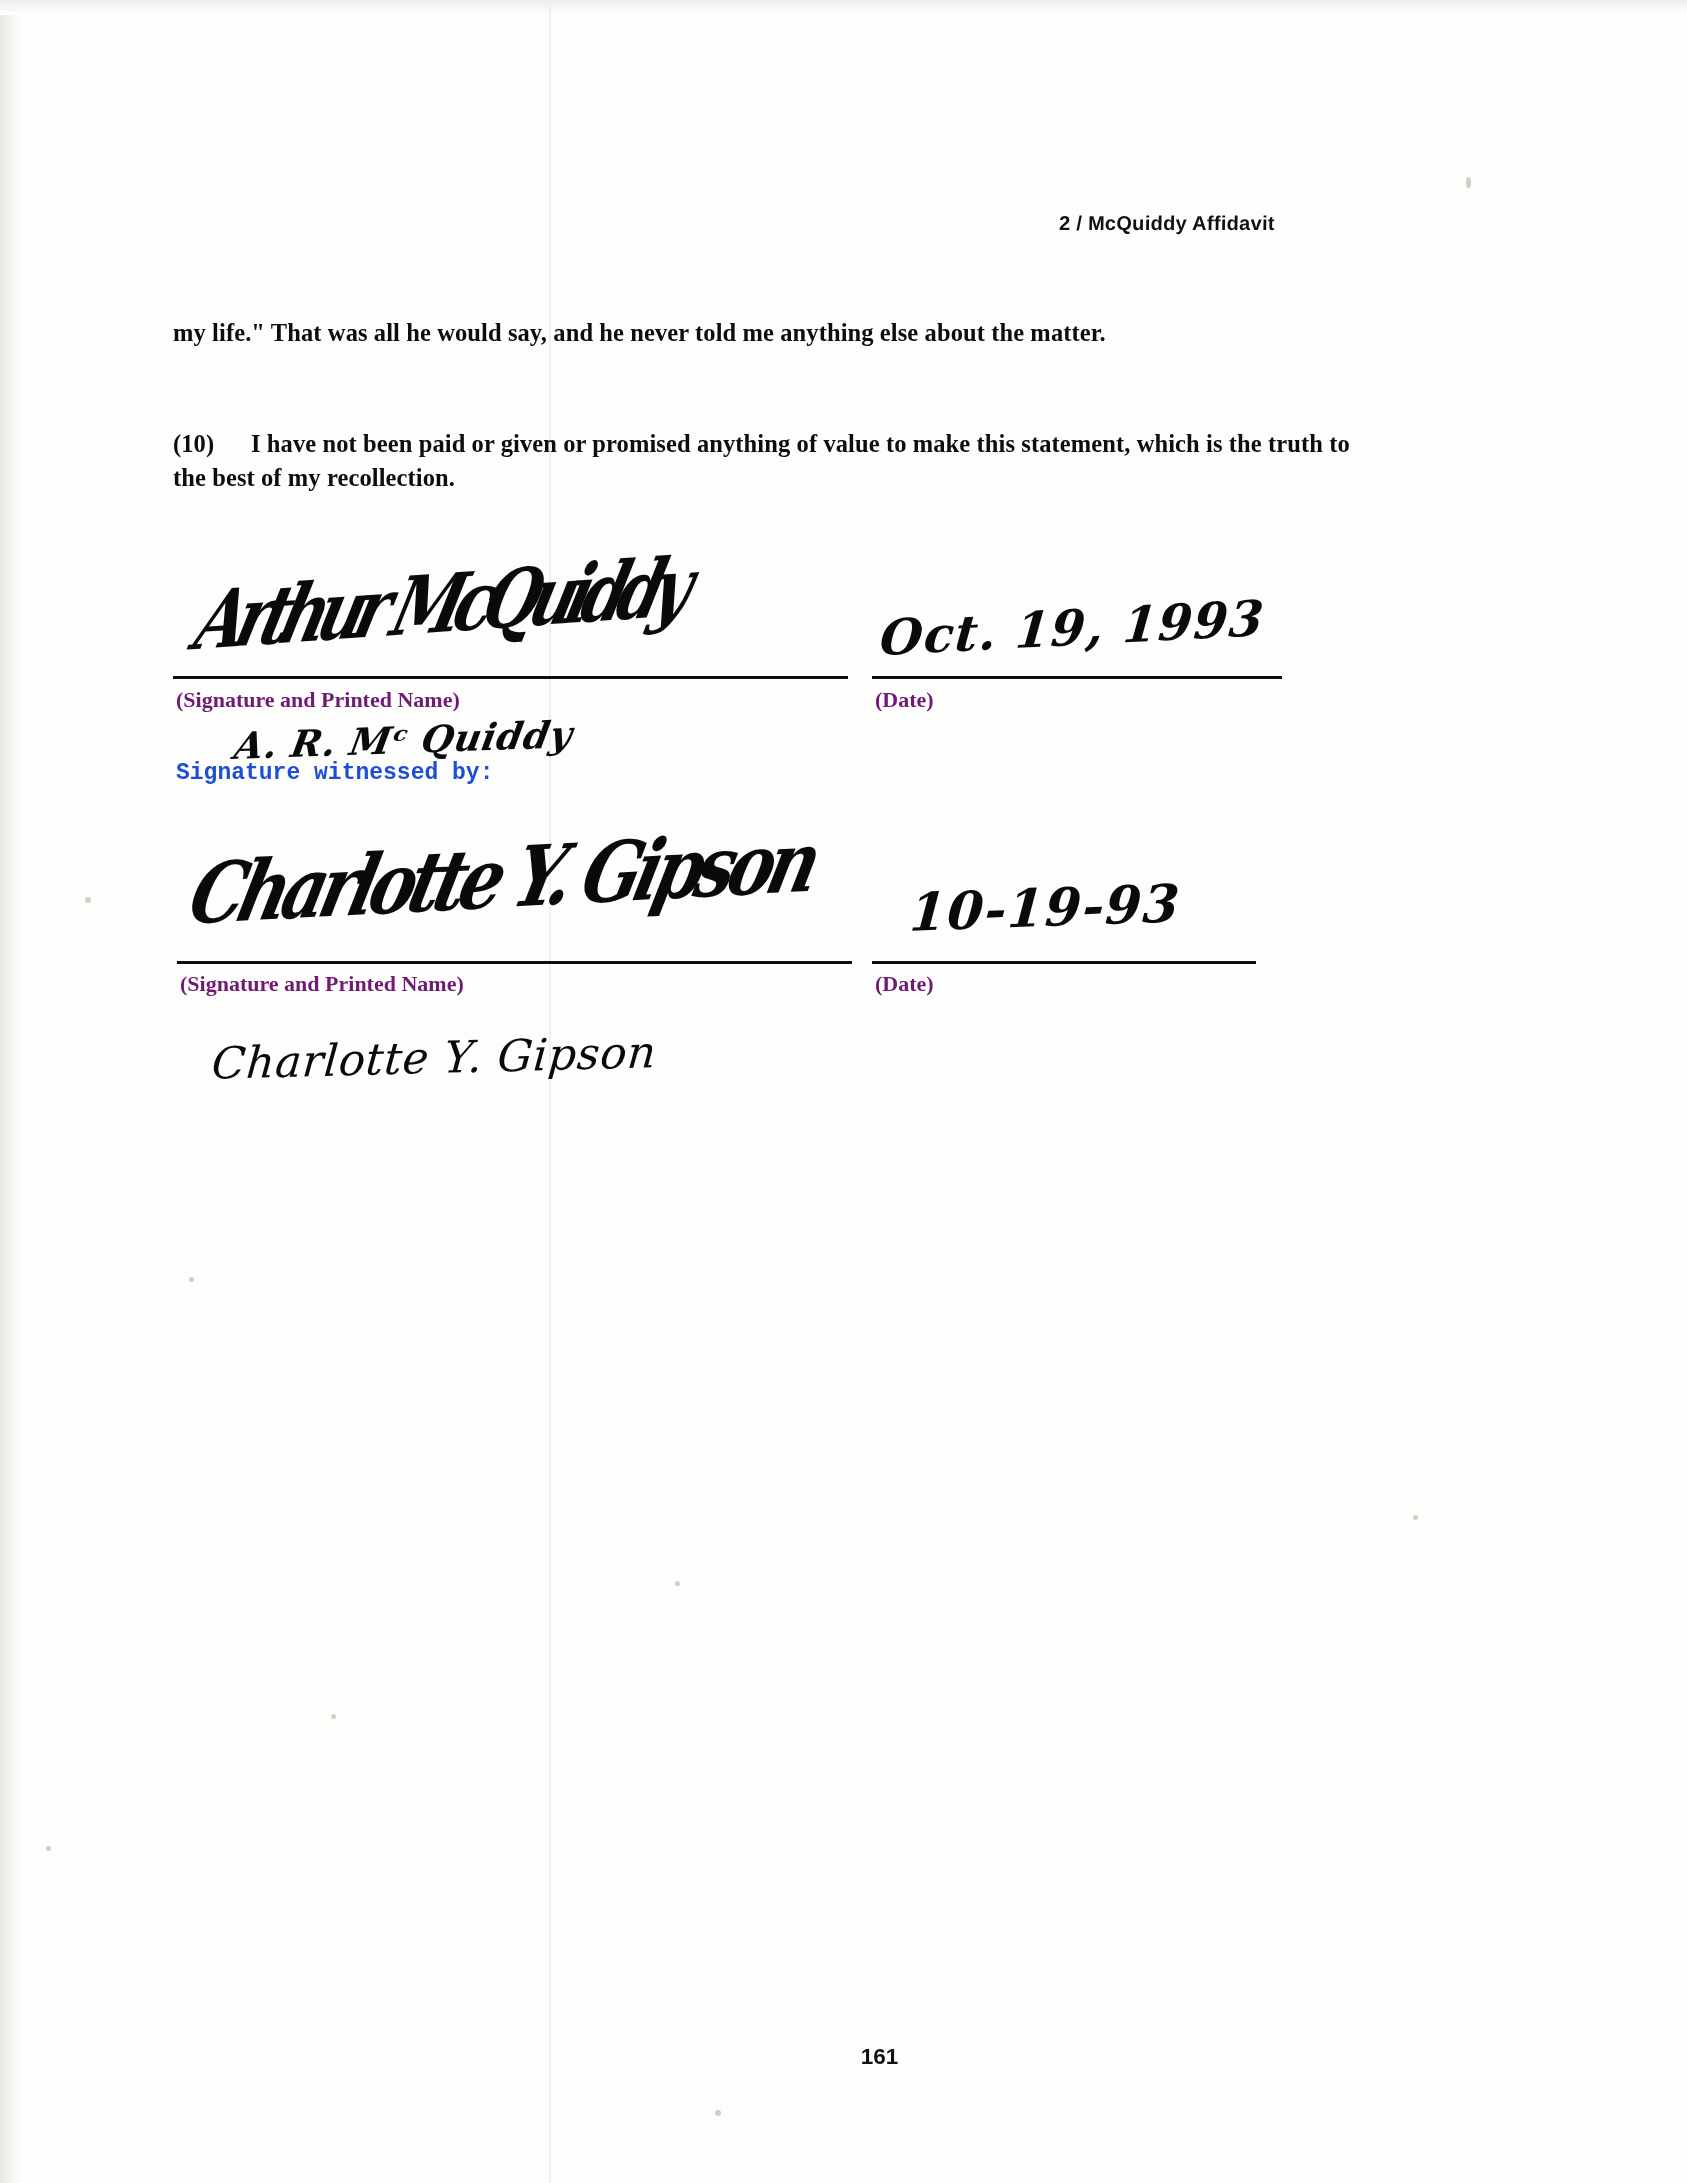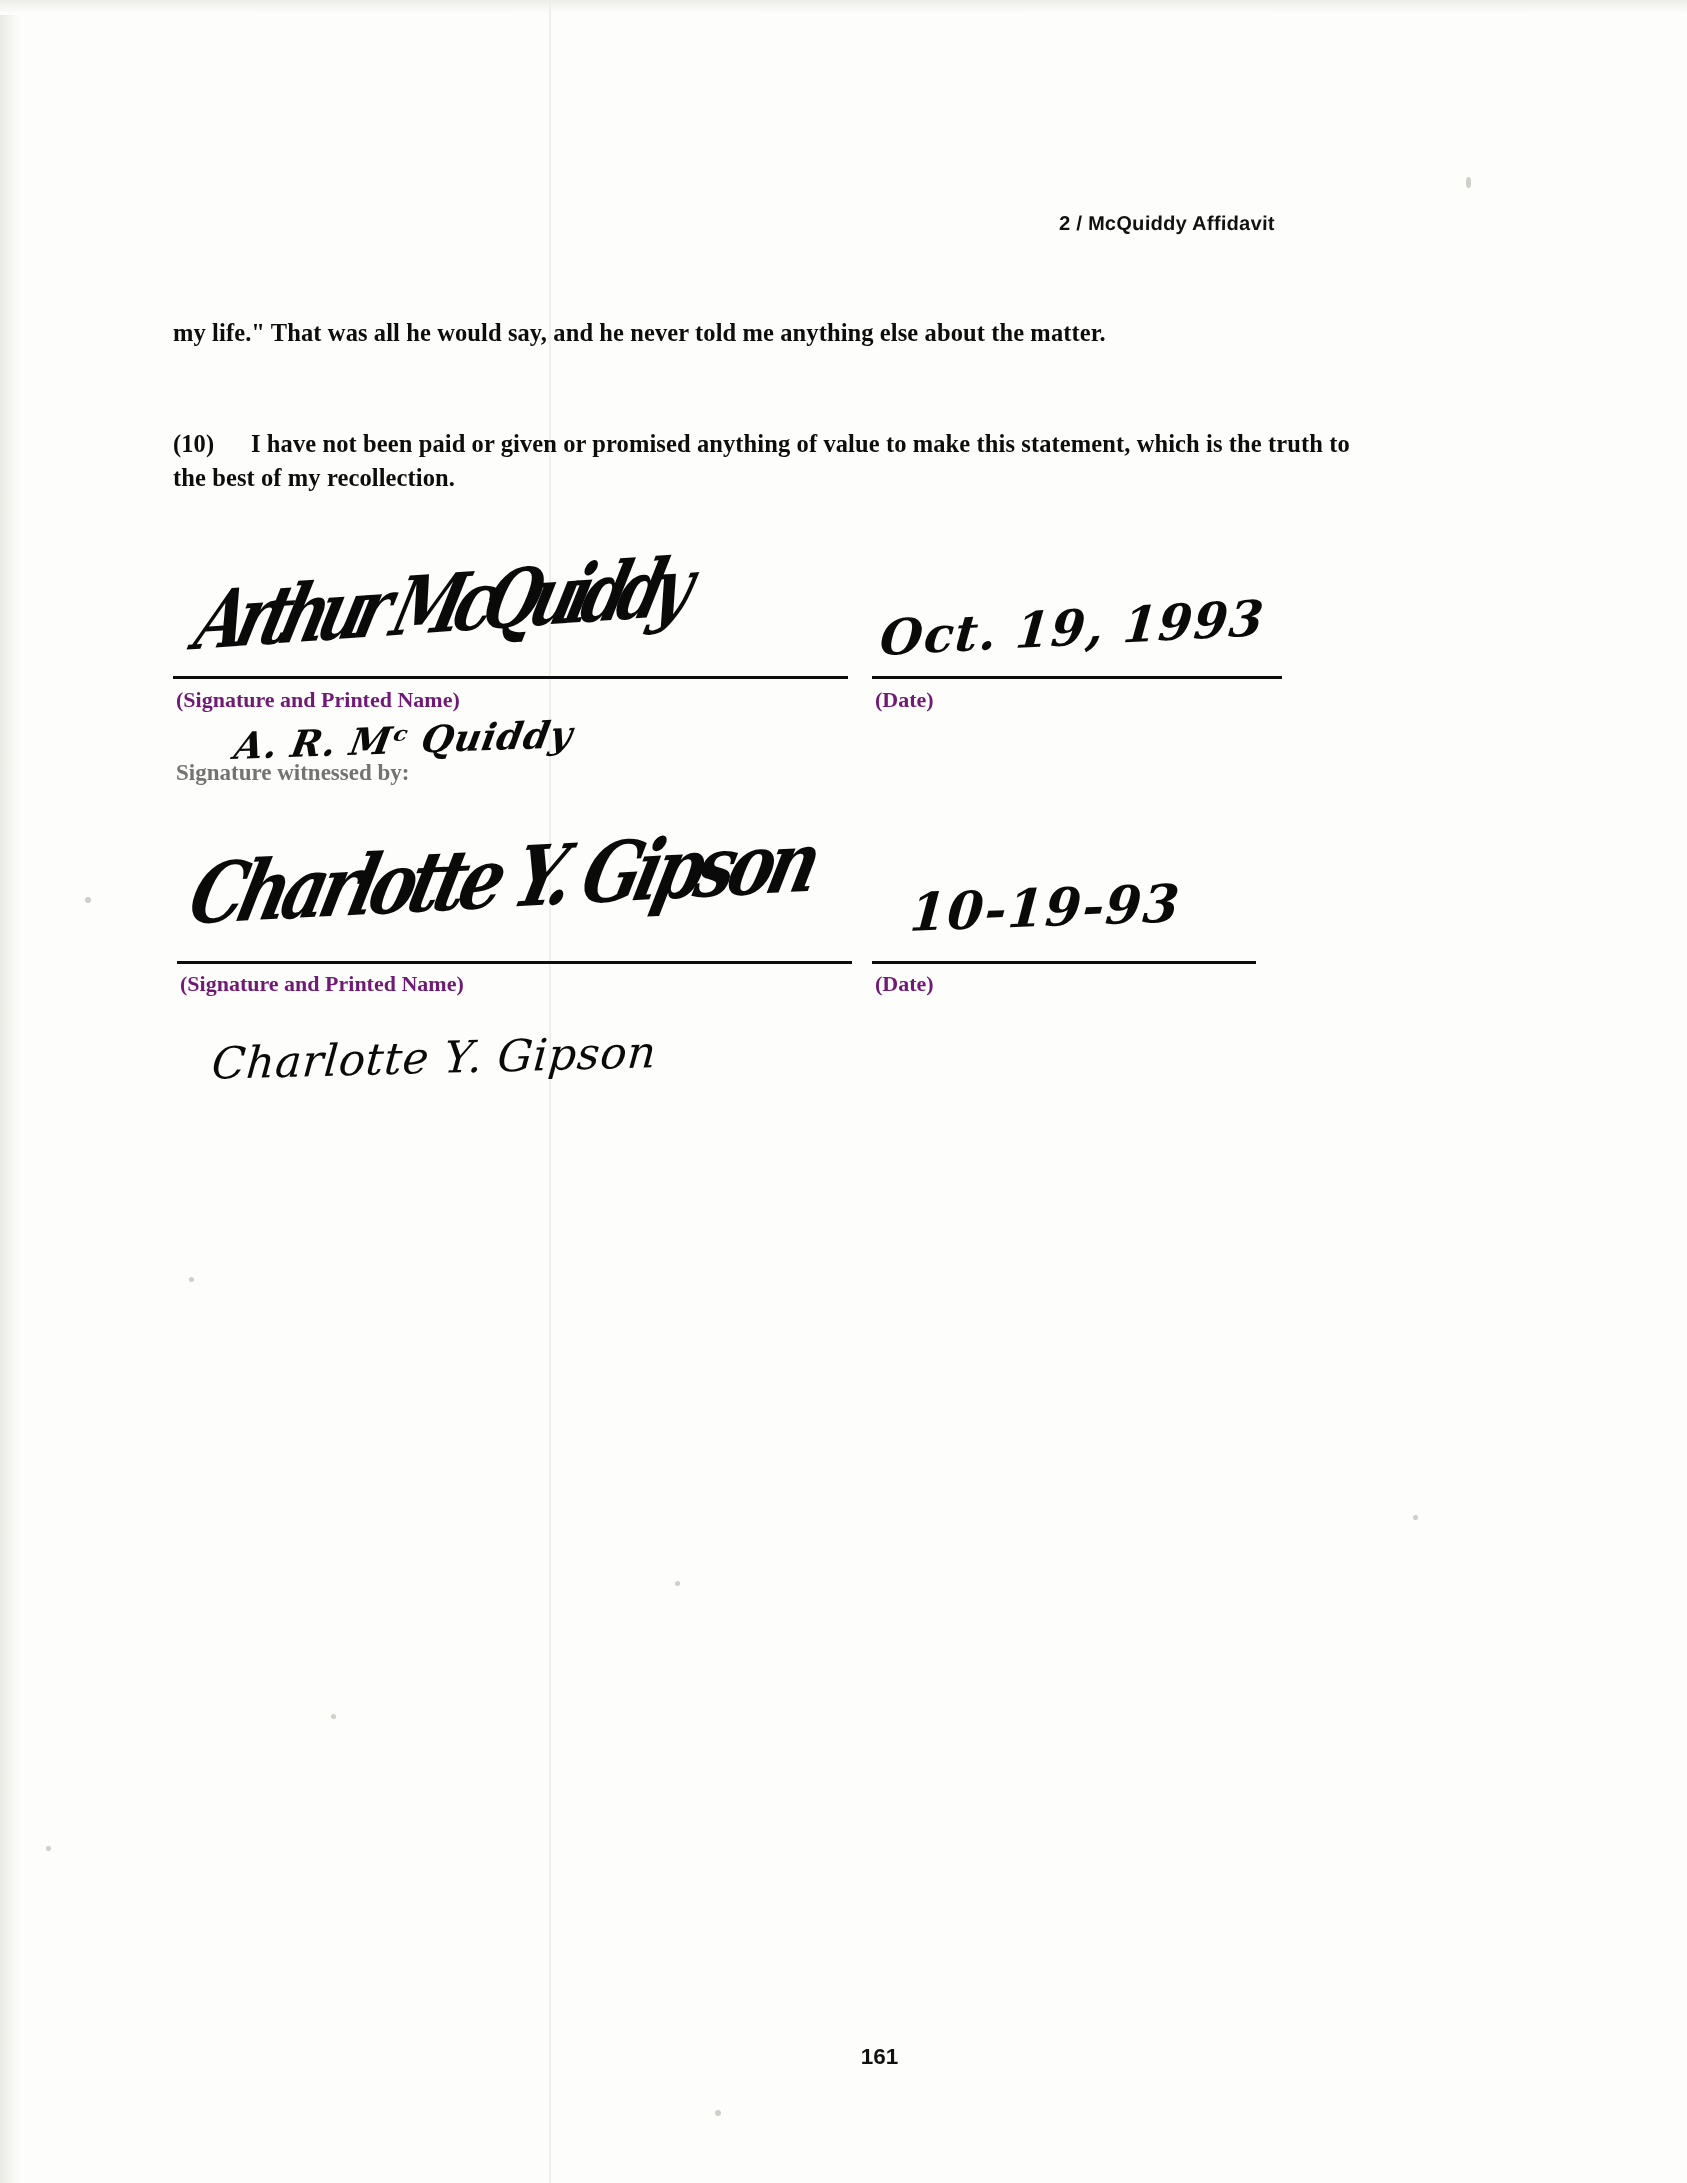--- a/index.html
+++ b/index.html
@@ -77,24 +77,24 @@
   .caption {
     position: absolute;
     font-family: "Liberation Serif", serif;
     font-weight: bold;
     font-size: 22px;
     color: #701a75;
     white-space: nowrap;
   }
   .witness-label {
     position: absolute;
-    font-family: Liberation Serif, serif;
+    font-family: Liberation Mono, monospace;
     font-weight: bold;
     font-size: 23px;
-    color: #737373;
+    color: #1d4ed8;
     white-space: nowrap;
     text-align: center;
   }
 
   
   .hand {
     position: absolute;
     font-family: "DejaVu Serif", serif;
     font-style: italic;
     color: #0a0a0a;

